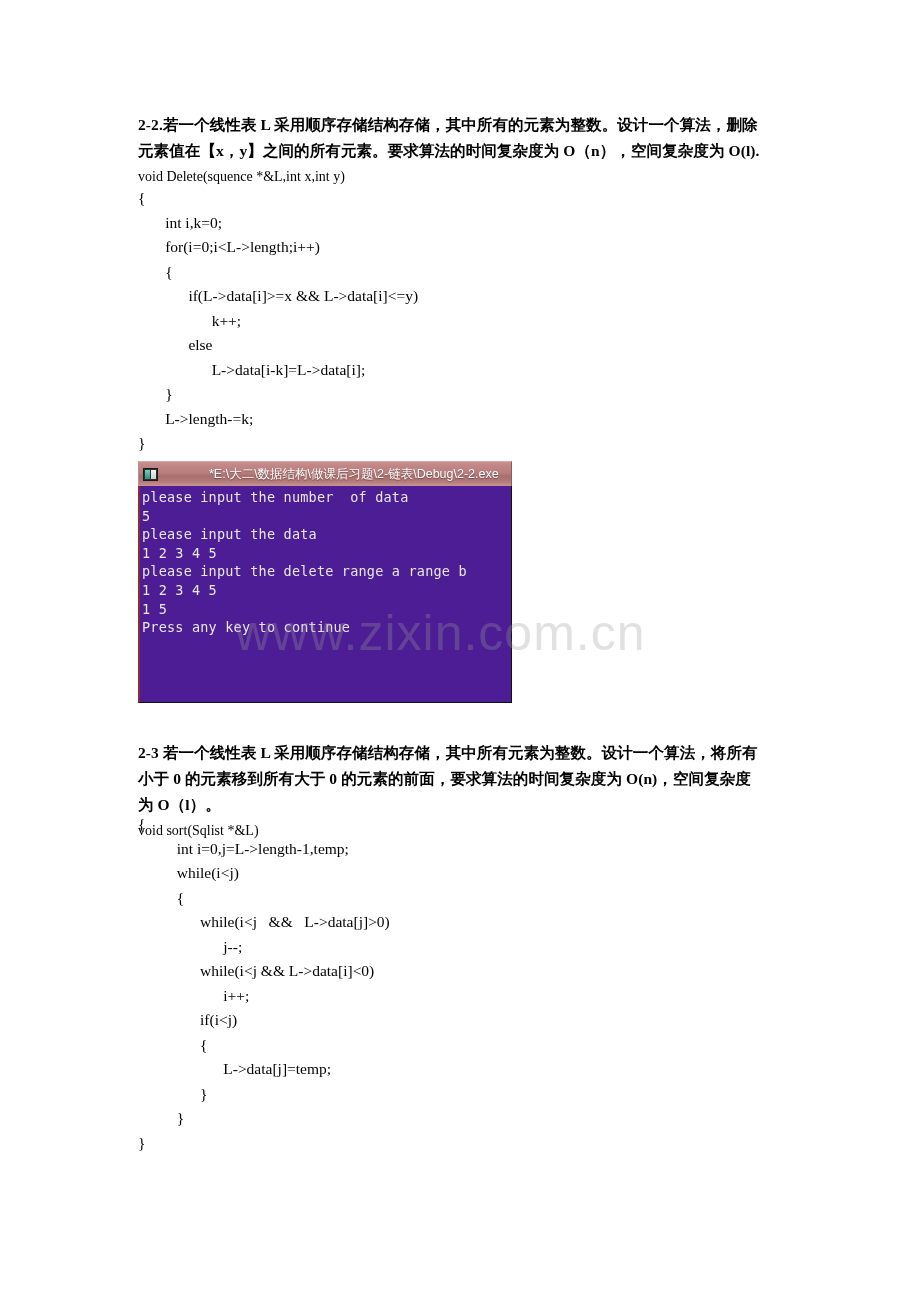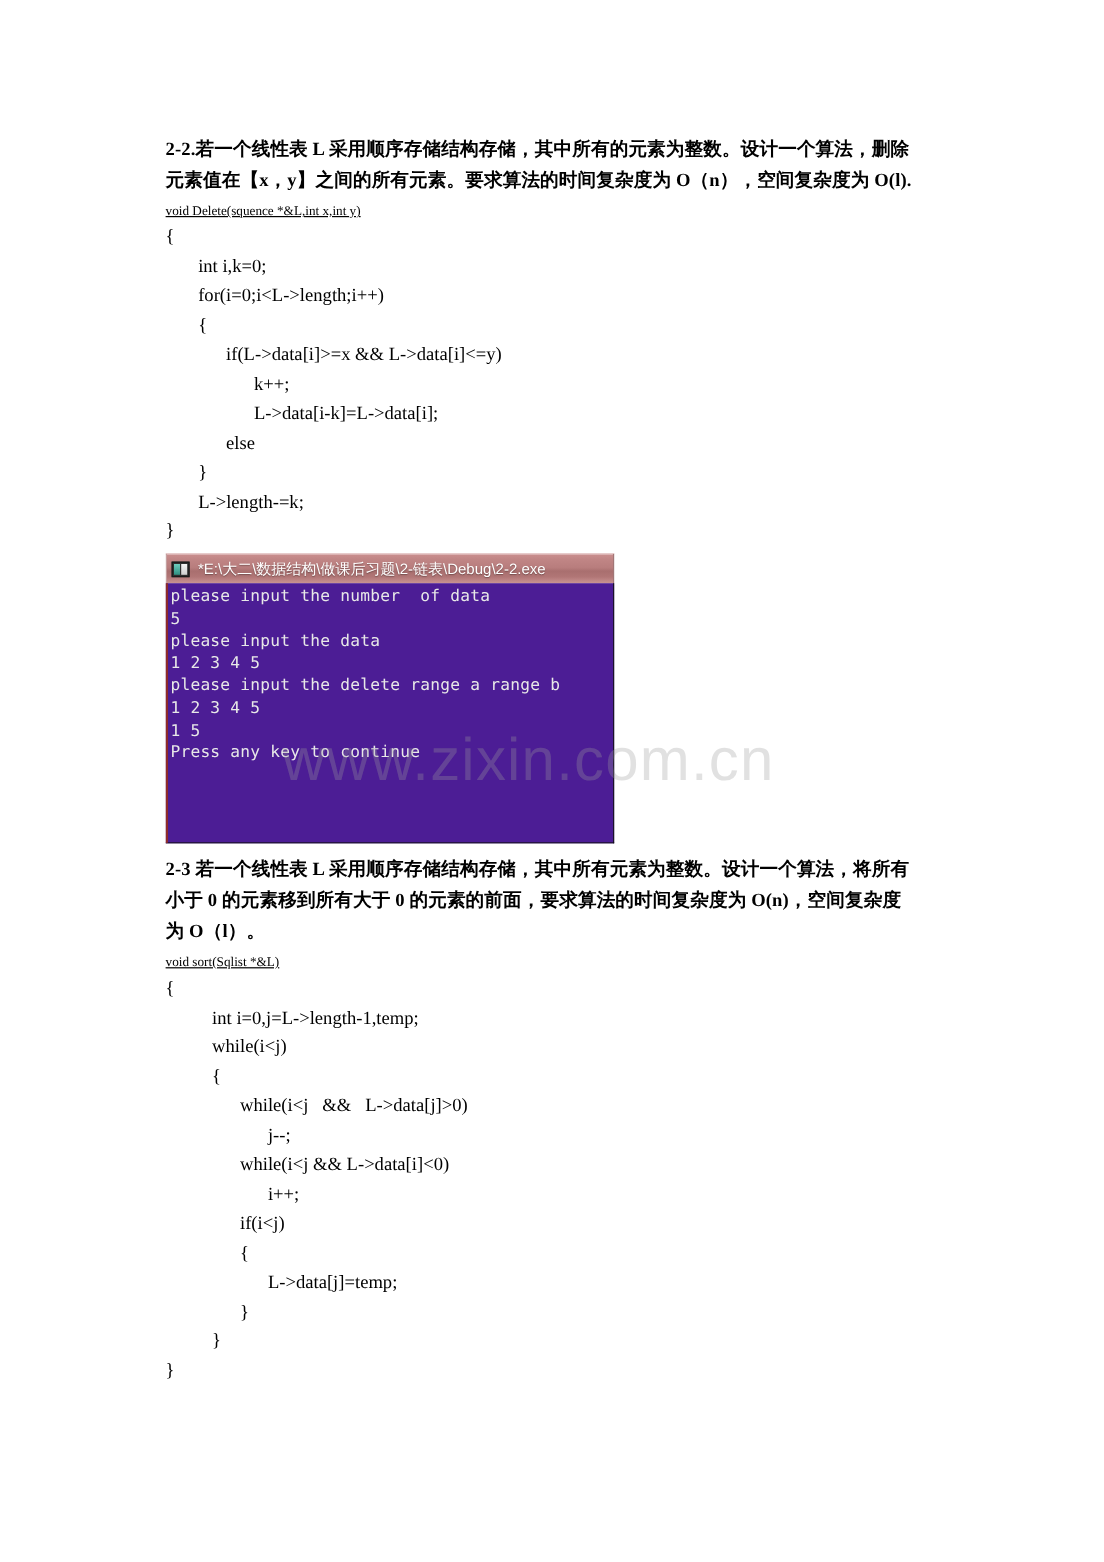--- a/index.html
+++ b/index.html
@@ -29,25 +29,24 @@
   .q-head {
     font-weight: bold;
     font-size: 15.5px;
     line-height: 26px;
     letter-spacing: 0.1px;
     text-align: justify;
     margin: 0;
   }
 
   .sig {
-    font-size: 11px;
+    font-size: 14px;
     line-height: 25px;
     margin: 0;
     white-space: pre;
-    text-decoration: underline;
   }
 
   
   .code {
     font-size: 15.5px;
     line-height: 24.5px;
     margin: 0;
     white-space: pre;
     font-family: "Liberation Serif", "DejaVu Serif", serif;
   }
@@ -74,20 +73,21 @@
                 #a96f6f 58%,
                 #b17676 78%,
                 #c99393 100%);
     border-top: 1px solid #d8a9a9;
     border-left: 1px solid #b98f8f;
     border-right: 1px solid #8d5b5b;
     display: flex;
     align-items: center;
     padding-left: 4px;
     overflow: hidden;
+    gap: 44px;
   }
   .console-title .cicon {
     width: 15px;
     height: 13px;
     flex: 0 0 auto;
     margin-right: 7px;
     position: relative;
     background: #2f2f2f;
     border: 1px solid #1a1a1a;
     box-sizing: border-box;
@@ -184,22 +184,22 @@
     <p class="sig">void Delete(squence *&amp;L,int x,int y)</p>
   </div>
 
   <div class="code-block" style="position:absolute; left:0; top:186px; width:560px;">
     <div class="code">{</div>
     <div class="code">       int i,k=0;</div>
     <div class="code">       for(i=0;i&lt;L-&gt;length;i++)</div>
     <div class="code">       {</div>
     <div class="code">             if(L-&gt;data[i]&gt;=x &amp;&amp; L-&gt;data[i]&lt;=y)</div>
     <div class="code">                   k++;</div>
+    <div class="code">             else</div>
     <div class="code">                   L-&gt;data[i-k]=L-&gt;data[i];</div>
-    <div class="code">             else</div>
     <div class="code">       }</div>
     <div class="code">       L-&gt;length-=k;</div>
     <div class="code">}</div>
   </div>
 
   <div class="console-win">
     <div class="console-title">
       <span class="cicon"></span>
       <span class="ctitle-text">*E:\大二\数据结构\做课后习题\2-链表\Debug\2-2.exe</span>
     </div>
@@ -208,21 +208,21 @@
       <div class="console-line">5</div>
       <div class="console-line">please input the data</div>
       <div class="console-line">1 2 3 4 5</div>
       <div class="console-line">please input the delete range a range b</div>
       <div class="console-line">1 2 3 4 5</div>
       <div class="console-line">1 5</div>
       <div class="console-line">Press any key to continue</div>
     </div>
   </div>
 
-  <div style="position:absolute; left:0; top:712px; width:645px;">
+  <div style="position:absolute; left:0; top:740px; width:645px;">
     <p class="q-head">2-3 若一个线性表 L 采用顺序存储结构存储，其中所有元素为整数。设计一个算法，将所有</p>
     <p class="q-head">小于 0 的元素移到所有大于 0 的元素的前面，要求算法的时间复杂度为 O(n)，空间复杂度</p>
     <p class="q-head">为 O（l）。</p>
     <p class="sig">void sort(Sqlist *&amp;L)</p>
   </div>
 
   <div class="code-block" style="position:absolute; left:0; top:812px; width:560px;">
     <div class="code">{</div>
     <div class="code">          int i=0,j=L-&gt;length-1,temp;</div>
     <div class="code">          while(i&lt;j)</div>

